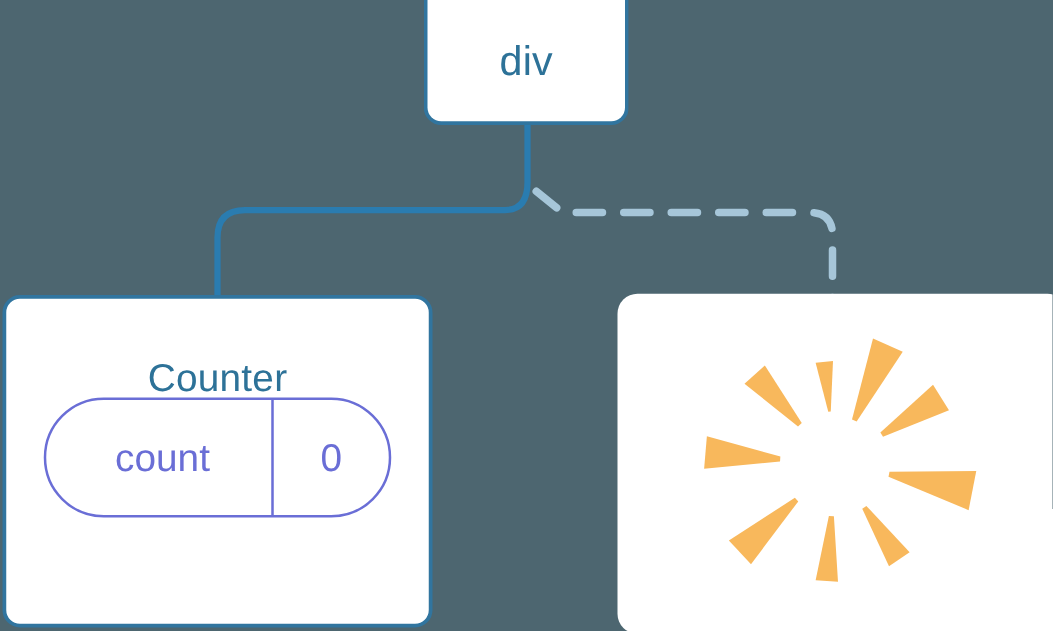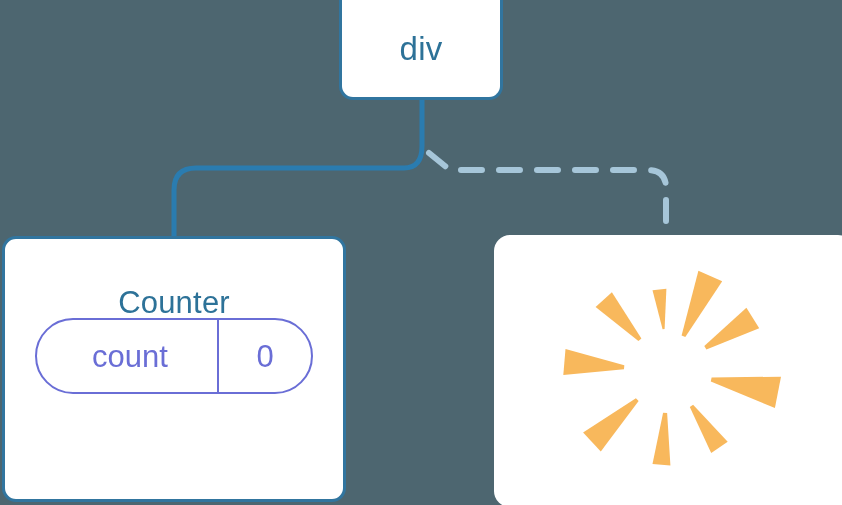--- a/index.html
+++ b/index.html
@@ -87,21 +87,21 @@
     font-size: 31px;
   }
 
   
   .state-pill {
     position: relative;
     display: flex;
     align-items: stretch;
     border: 2px solid #6a6ed6;
     border-radius: 999px;
-    height: 76px;
+    height: 96px;
     min-width: 268px;
     background: #fff;
     box-sizing: border-box;
   }
   .state-pill .pill-key,
   .state-pill .pill-val {
     display: flex;
     align-items: center;
     justify-content: center;
     color: #6a6ed6;

